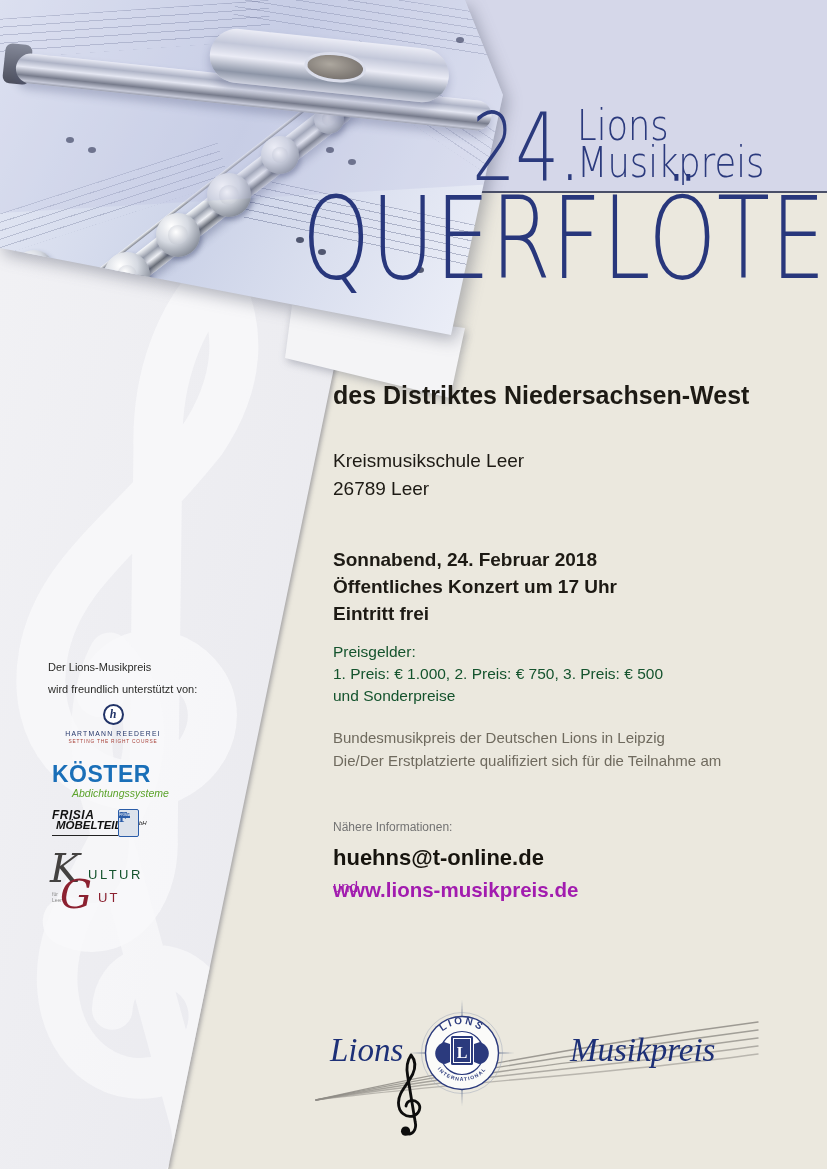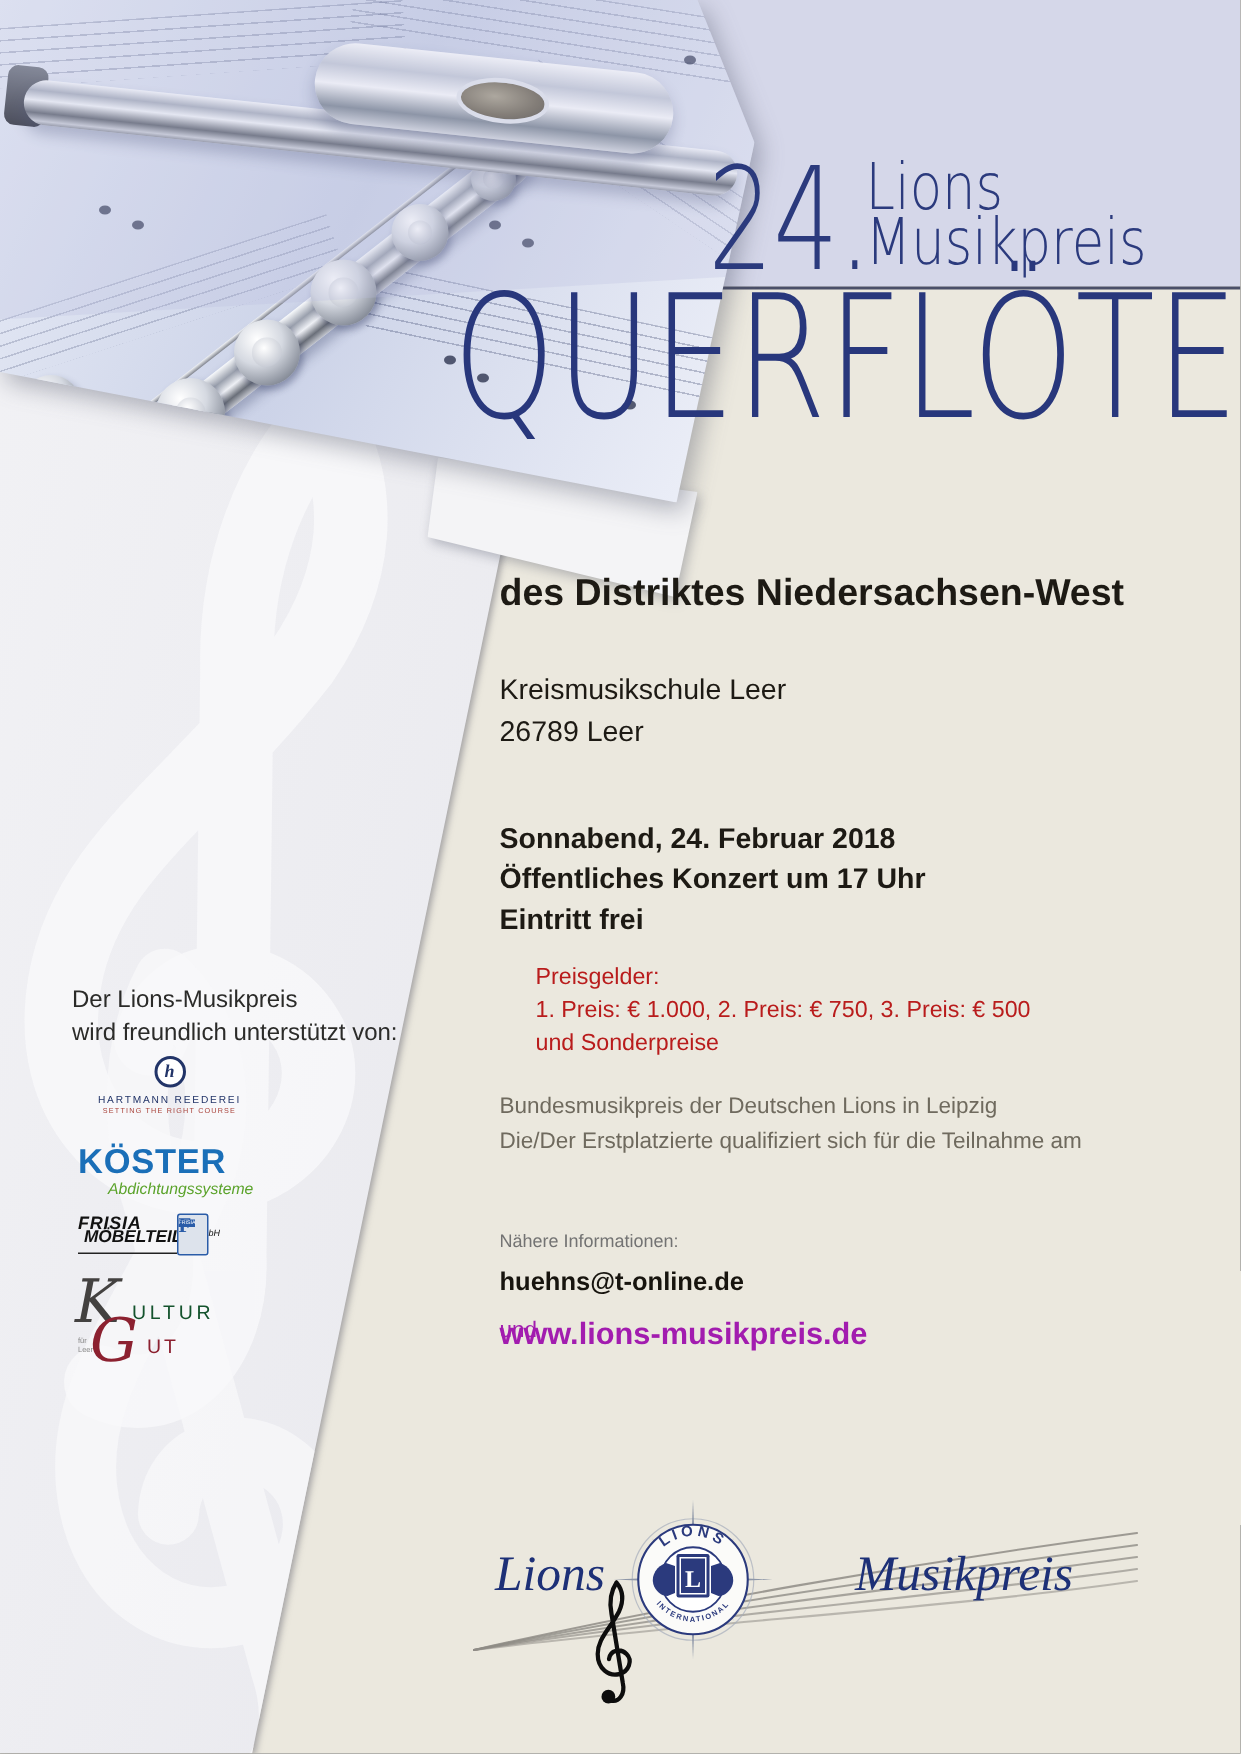--- a/index.html
+++ b/index.html
@@ -70,30 +70,30 @@
   .brand{left:577px;top:107px;z-index:5;color:#2b3a7d;font-size:43px;line-height:37px;
      font-family:"DejaVu Sans",sans-serif;font-weight:200;transform:scaleX(.82);transform-origin:left top;}
   .querfloete{left:302px;top:182px;z-index:6;color:#28377c;font-size:114px;line-height:1;letter-spacing:1px;
      font-family:"DejaVu Sans",sans-serif;font-weight:200;transform:scaleX(.76);transform-origin:left top;white-space:nowrap;}
 
   
   .content{color:#1d1a14;z-index:5;}
   .district{left:333px;top:381px;font-size:25px;font-weight:bold;}
   .venue{left:333px;top:447px;font-size:19px;font-weight:normal;line-height:28px;}
   .event{left:333px;top:546px;font-size:19px;font-weight:bold;line-height:27px;}
-  .prizes{left:333px;top:641px;font-size:15.5px;color:#b91c1c;line-height:22px;margin-left:24px;}
+  .prizes{left:333px;top:641px;font-size:15.5px;color:#14532d;line-height:22px;}
   .qual{left:333px;top:727px;font-size:15px;color:#6f6a5e;line-height:22.5px;}
   .info-label{left:333px;top:820px;font-size:12px;color:#737373;}
-  .info-email{left:333px;top:845px;font-size:17px;font-weight:bold;color:#17140e;}
+  .info-email{left:333px;top:845px;font-size:22px;font-weight:bold;color:#17140e;}
   .info-web{left:333px;top:878px;font-size:20.5px;font-weight:bold;color:#a21caf;}
   .info-web .prefix{position:static;font-size:15px;font-weight:normal;margin-right:6px;}
 
   
   .sp{z-index:5;}
-  .sp-heading{left:48px;top:656px;font-size:16px;color:#2b2b29;line-height:22px;}
+  .sp-heading{left:48px;top:656px;font-size:11px;color:#2b2b29;line-height:22px;}
   .hartmann{left:45px;top:704px;width:136px;text-align:center;}
   .h-circle{position:relative!important;display:inline-block;width:21px;height:21px;border:2px solid #223468;
      border-radius:50%;background:#fff;color:#223468;font:italic bold 12px/17px "Liberation Serif",serif;}
   .h-name{position:relative!important;display:block;margin-top:5px;font-size:6.8px;letter-spacing:1.2px;color:#223468;}
   .h-tag{position:relative!important;display:block;margin-top:2px;font-size:4.8px;letter-spacing:.8px;color:#a84038;}
   .koester{left:52px;top:763px;}
   .k-name{position:relative!important;display:block;font-size:23px;font-weight:800;color:#1a6fb8;letter-spacing:.5px;line-height:1;}
   .k-tag{position:relative!important;display:block;margin:1px 0 0 20px;font-size:10.5px;font-style:italic;color:#5ba32b;}
   .frisia{left:52px;top:809px;width:110px;height:36px;}
   .f-l1{left:0;top:0;font-size:12px;font-weight:800;font-style:italic;color:#111;line-height:1;letter-spacing:.5px;}

